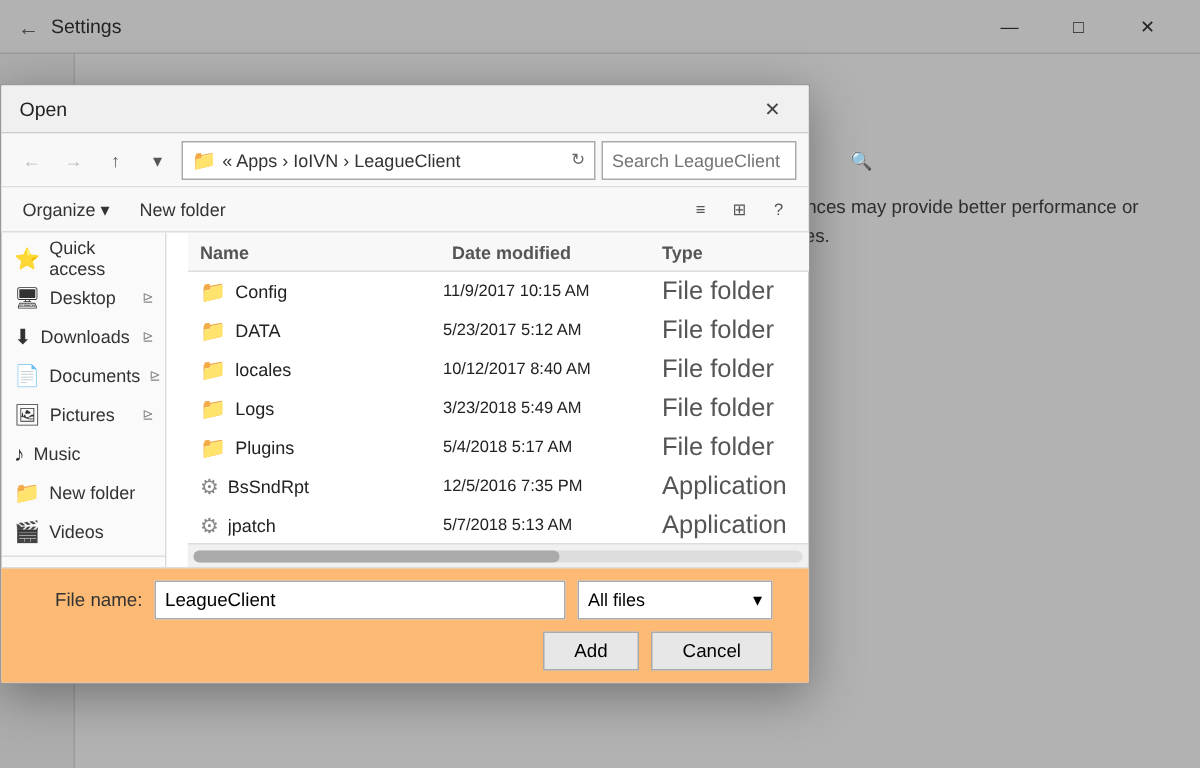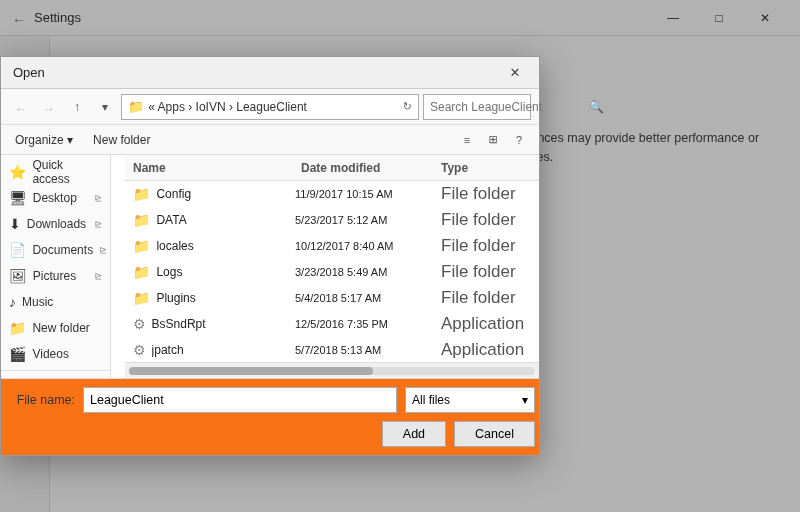--- a/index.html
+++ b/index.html
@@ -278,21 +278,21 @@
       flex: 1;
     }
 
     .address-bar .refresh-icon {
       font-size: 11px;
       color: #666;
       cursor: pointer;
     }
 
     .search-box {
-      width: 108px;
+      width: 130px;
       height: 26px;
       border: 1px solid #aaa;
       display: flex;
       align-items: center;
       padding: 0 6px;
       gap: 4px;
       background: #fff;
     }
 
     .search-box input {
@@ -469,22 +469,22 @@
       left: 0;
       width: 60%;
       height: 8px;
       background: #aaa;
       border-radius: 4px;
     }
 
     
     .dialog-bottom {
       border-top: 1px solid #ddd;
-      padding: 8px 4px;
-      background: #f97316;
+      padding: 8px 24px;
+      background: #fdba74;
     }
 
     .filename-row {
       display: flex;
       align-items: center;
       gap: 8px;
       margin-bottom: 8px;
     }
 
     .filename-label {

